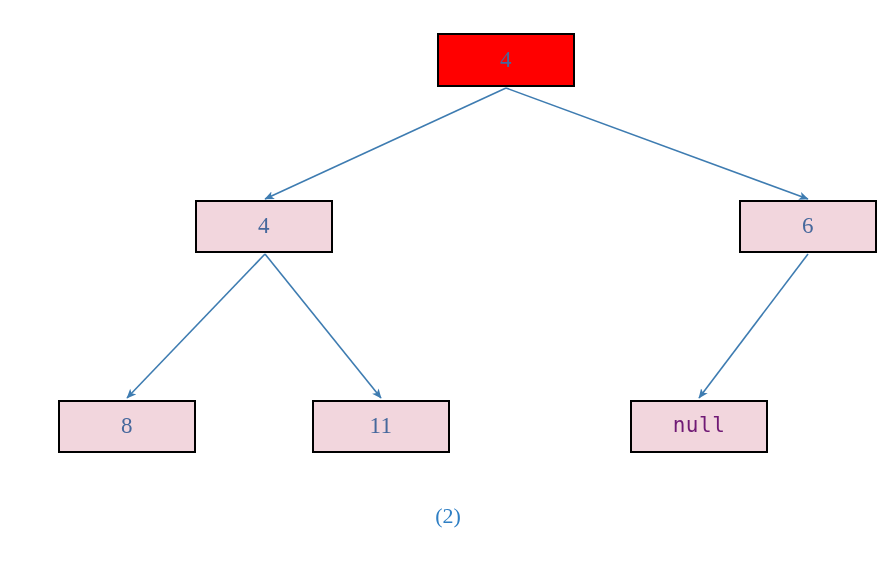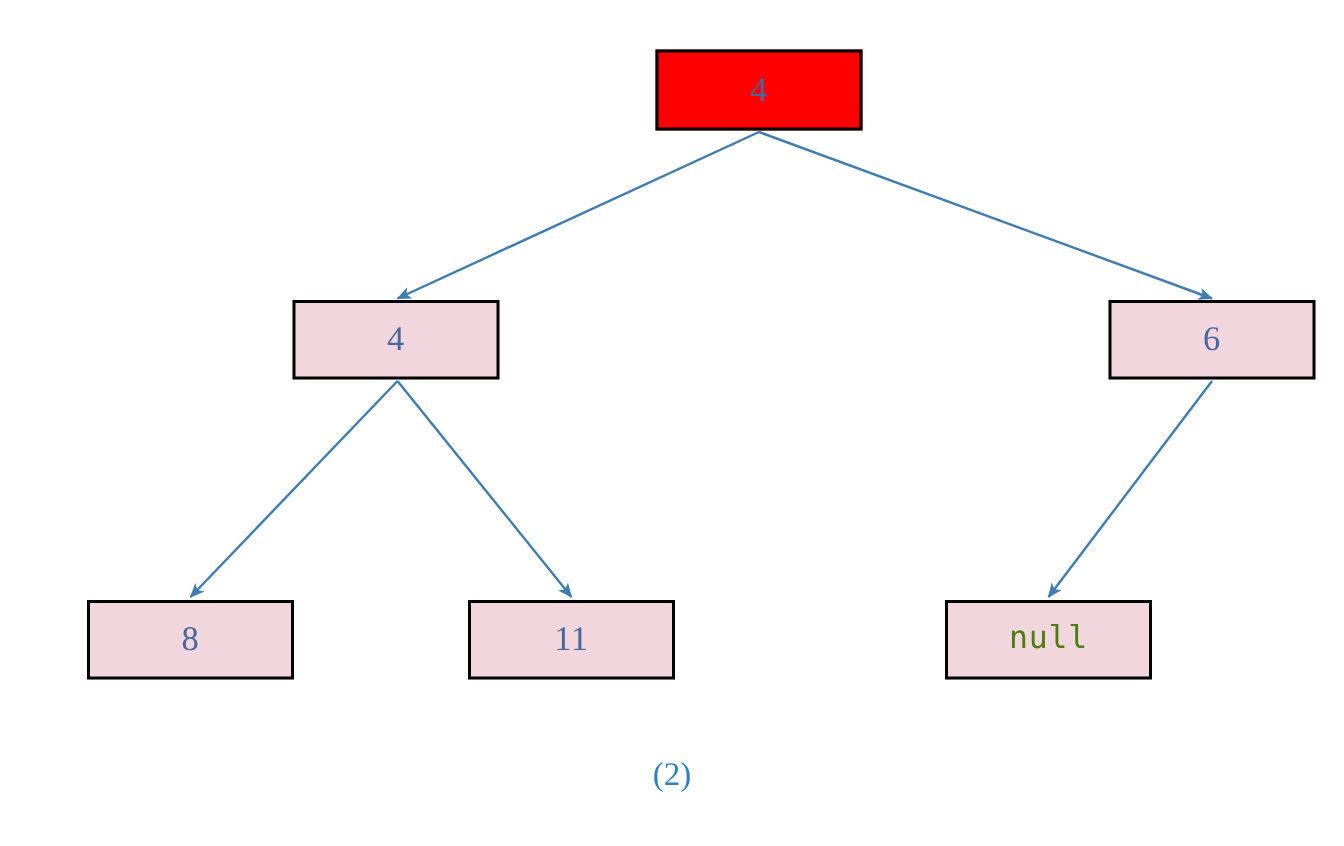--- a/index.html
+++ b/index.html
@@ -88,20 +88,20 @@
       </div>
       <div class="node leafbox" style="left: 739px; top: 200px; width: 138px; height: 53px; background: rgb(242, 214, 221); border-color: rgb(0, 0, 0); color: rgb(70, 104, 156);">
         <span class="val">6</span>
       </div>
       <div class="node leafbox" style="left: 58px; top: 400px; width: 138px; height: 53px; background: rgb(242, 214, 221); border-color: rgb(0, 0, 0); color: rgb(70, 104, 156);">
         <span class="val">8</span>
       </div>
       <div class="node leafbox" style="left: 312px; top: 400px; width: 138px; height: 53px; background: rgb(242, 214, 221); border-color: rgb(0, 0, 0); color: rgb(70, 104, 156);">
         <span class="val">11</span>
       </div>
-      <div class="node leafbox mono" style="left: 630px; top: 400px; width: 138px; height: 53px; background: rgb(242, 214, 221); border-color: rgb(0, 0, 0); color: #4d7c0f;">
+      <div class="node leafbox mono" style="left: 630px; top: 400px; width: 138px; height: 53px; background: rgb(242, 214, 221); border-color: rgb(0, 0, 0); color: #701a75;">
         <span class="val">null</span>
       </div>
     </div>
 
   <div class="caption" style="left:0;top:503px;width:896px;text-align:center;">(2)</div>
 
 </div>
 
 </body></html>

